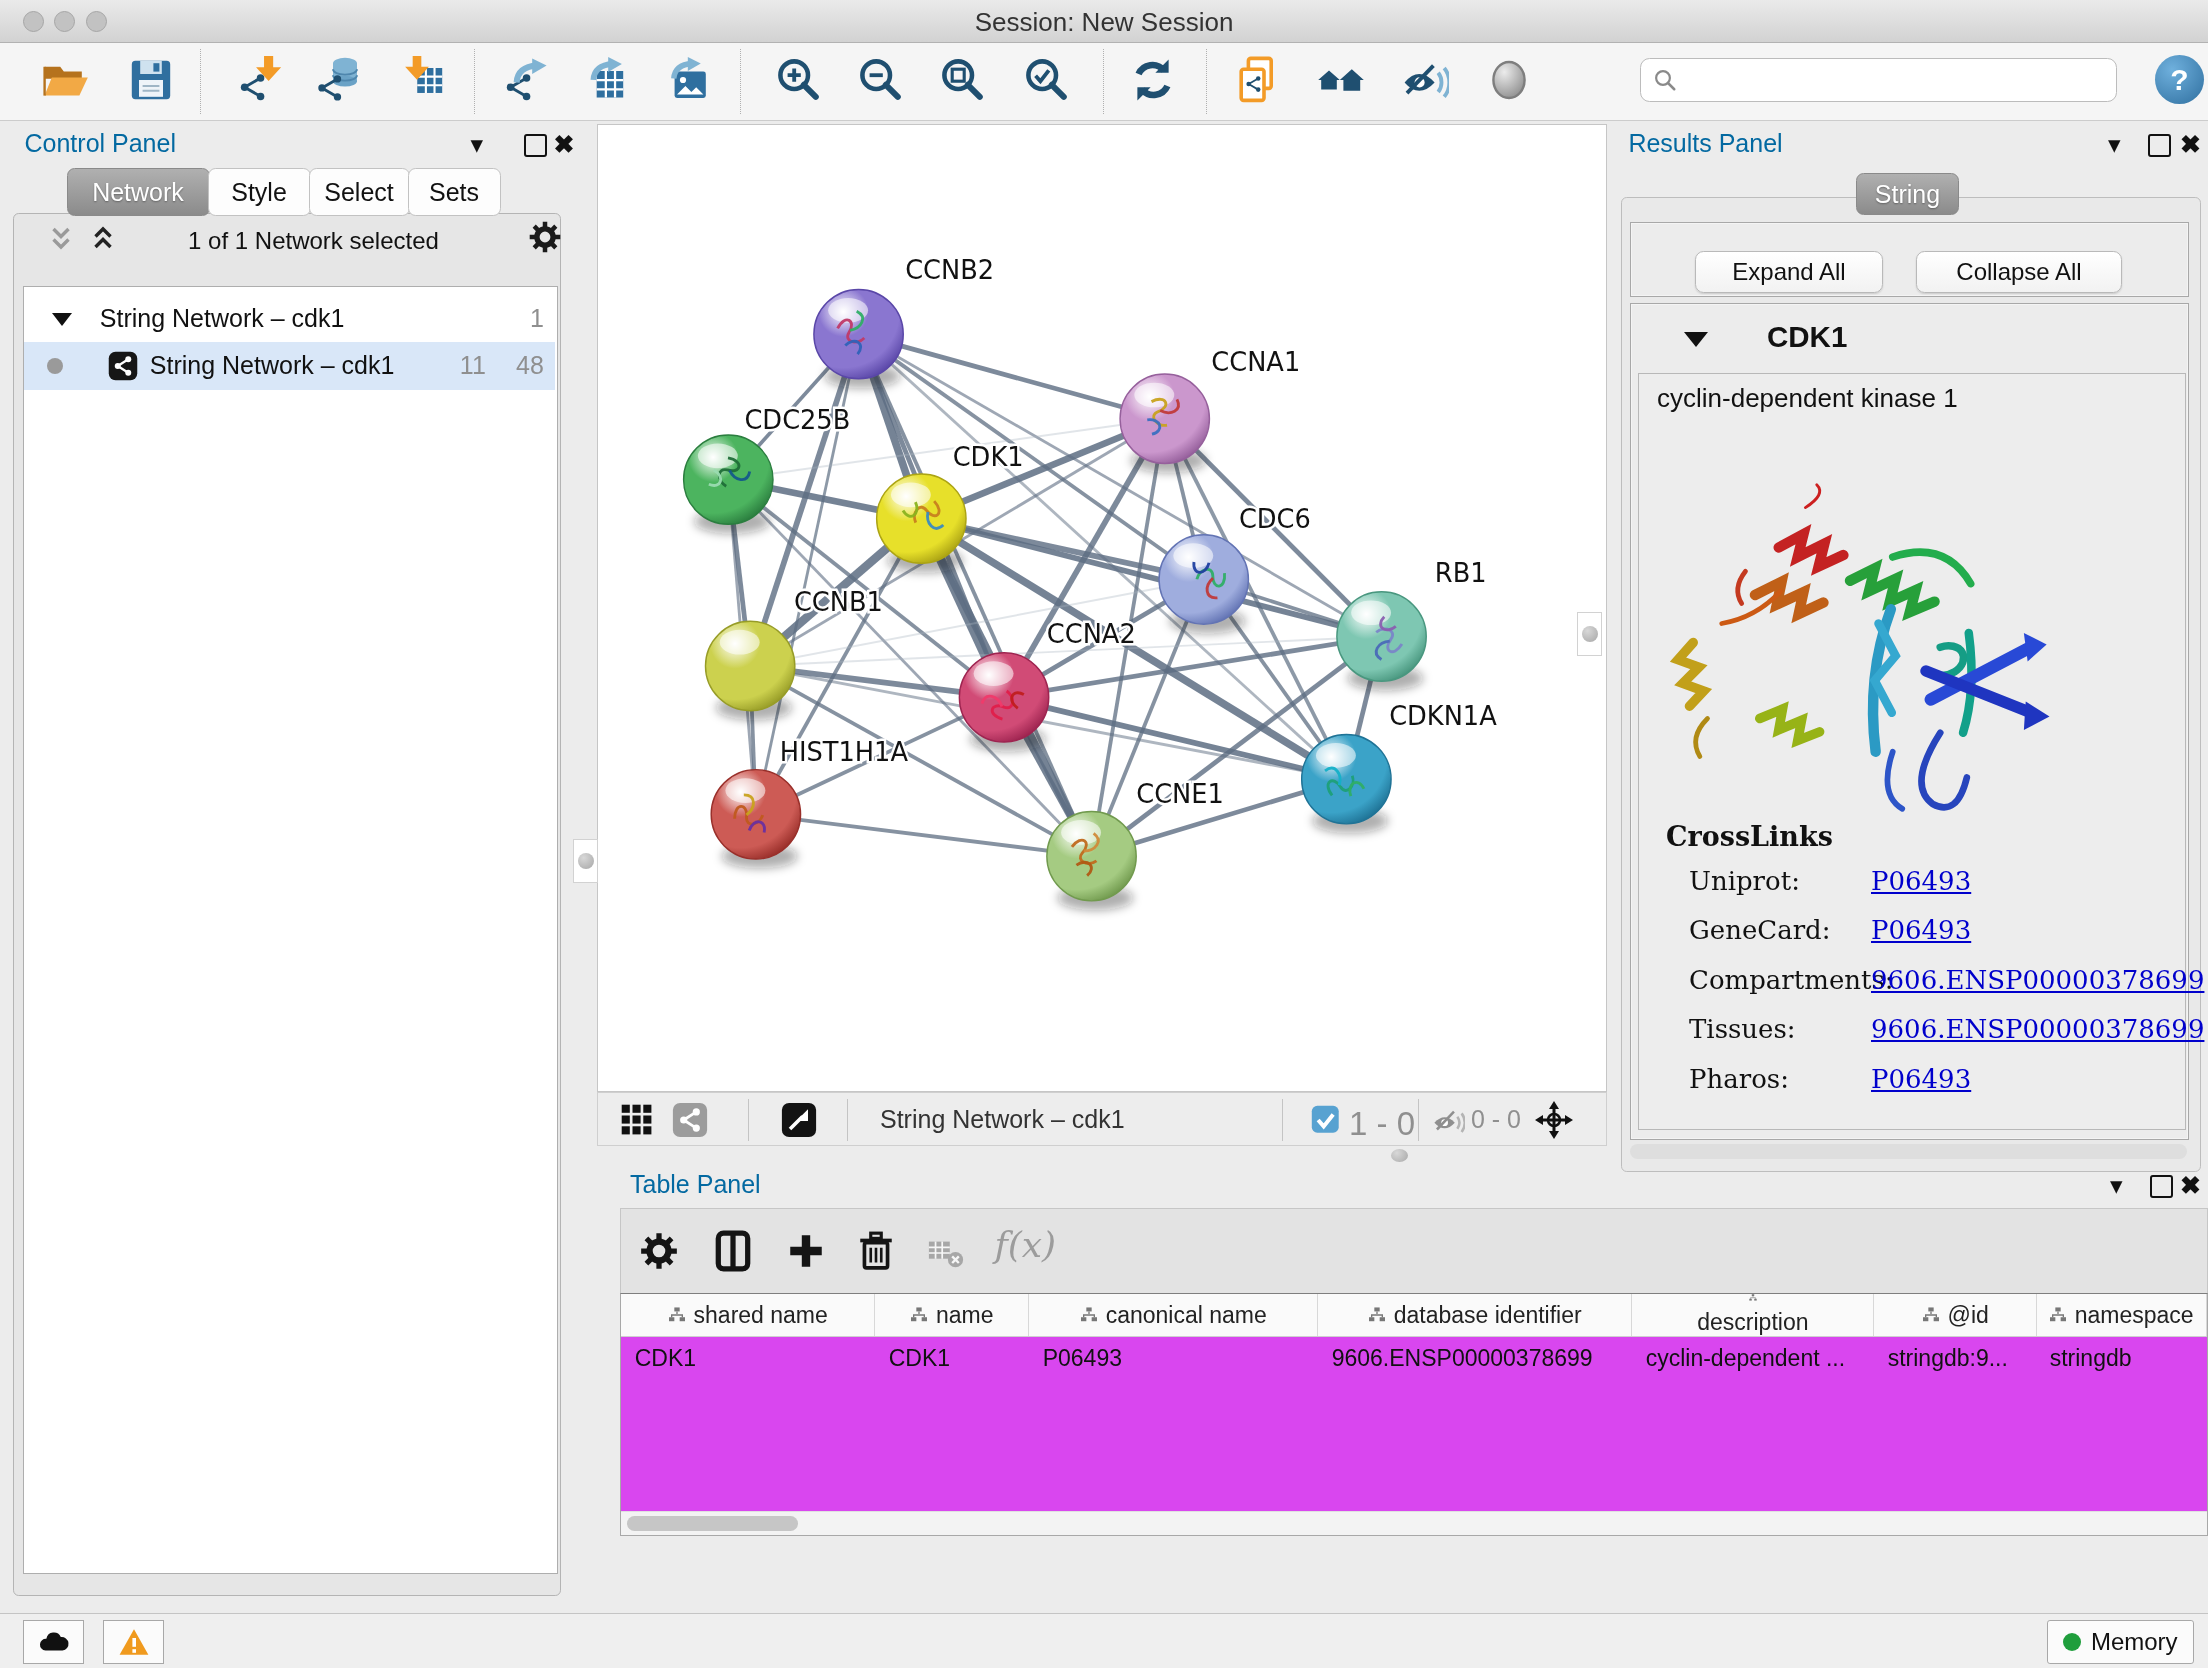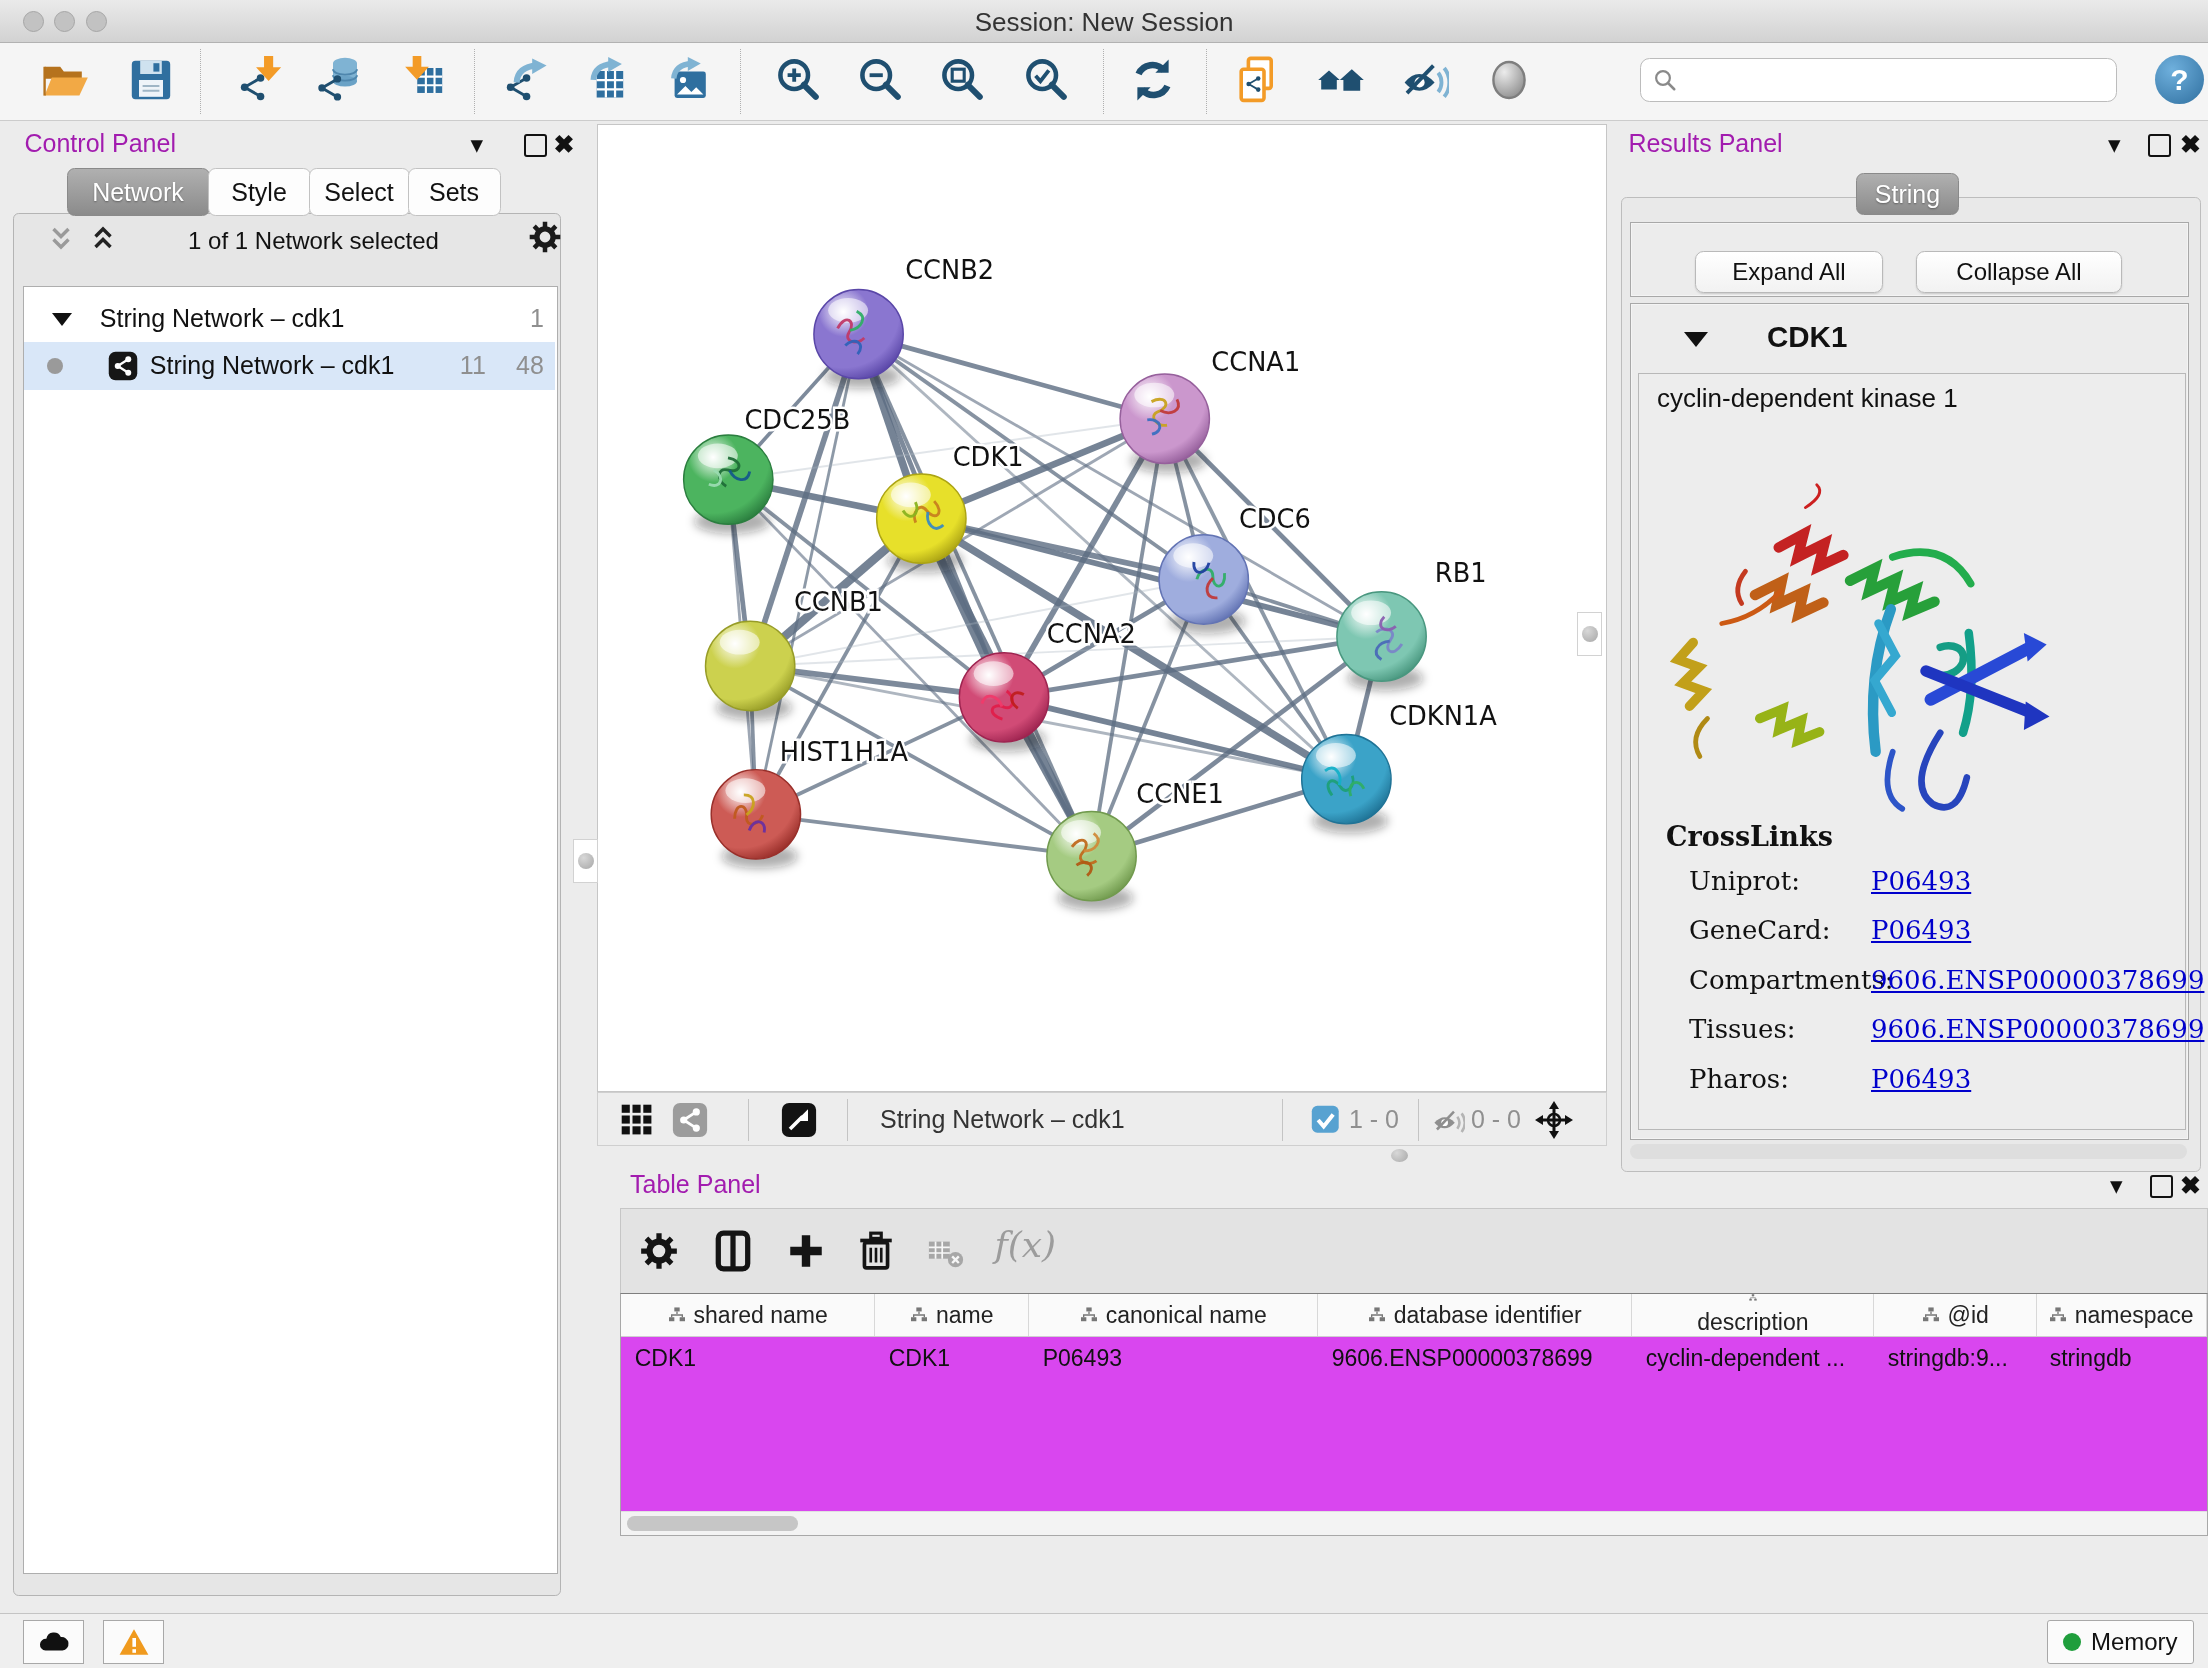--- a/index.html
+++ b/index.html
@@ -1,19 +1,19 @@
 <!DOCTYPE html>
 <html style="font-size:15px"><head>
 <meta charset="utf-8">
 <style>
   html,body{margin:0;padding:0;width:2208px;height:1668px;overflow:hidden;
     background:#ececec;font-family:"Liberation Sans",sans-serif;
     -webkit-font-smoothing:antialiased;}
   .abs{position:absolute;}
-  .panel-title{font-size:25px;color:#a21caf;}
+  .panel-title{font-size:25px;color:#0369a1;}
   .win-btn{font-size:25px;color:#111;line-height:1;}
   .bevel{border:1px solid #a8a8a8;box-shadow:inset 0 0 0 1px #f4f4f4;}
   .tab{border:1px solid #c2c2c2;background:#fdfdfd;color:#111;text-align:center;
     font-size:25px;border-radius:7.6px;display:flex;align-items:center;justify-content:center;}
   .tab.active{background:linear-gradient(#b0b0b0,#8b8b8b);color:#fff;border-color:#8a8a8a;
     text-shadow:0 1px 1.9px rgba(0,0,0,.35);}
   .btn{background:linear-gradient(#ffffff,#f2f2f2);border:1px solid #b9b9b9;border-radius:8.6px;
     font-size:24px;color:#111;display:flex;align-items:center;justify-content:center;
     box-shadow:0 1px 1.9px rgba(0,0,0,.15);}
   .gray-num{color:#8f8f8f;}
@@ -531,21 +531,21 @@
     <path d="M10,30 L24,16" stroke="#fff" stroke-width="4"></path>
       <path d="M30,8 v13 h-13 z" fill="#fff"></path>
   </svg>
   <div class="abs" style="left:249px;top:5.7px;height:42px;border-left:1px solid #c4c4c4;"></div>
   <span class="abs" style="left:282px;top:12.4px;font-size:25px;color:#333;">String Network – cdk1</span>
   <div class="abs" style="left:684px;top:5.7px;height:42px;border-left:1px solid #c4c4c4;"></div>
   <svg class="abs" style="left:713px;top:12.4px;" width="28.5" height="28.5" viewBox="0 0 36 36">
     <rect x="1" y="1" width="34" height="34" rx="7" fill="#57a2d1"></rect>
       <path d="M9,19 l7,8 12,-15" stroke="#fff" stroke-width="5" fill="none"></path>
   </svg>
-  <span class="abs gray-num" style="left:751px;top:12.4px;font-size:25px;">1 - 0</span>
+  <span class="abs gray-num" style="left:751px;top:12.4px;font-size:33px;">1 - 0</span>
   <div class="abs" style="left:820px;top:5.7px;height:42px;border-left:1px solid #c4c4c4;"></div>
   <svg class="abs" style="left:833px;top:10.5px;" width="34" height="34" viewBox="0 0 40 40">
     <path d="M4,22 q12,-13 24,0 q-12,13 -24,0z" fill="#8f8f8f"></path>
       <circle cx="16" cy="22" r="4" fill="#fff"></circle>
     <path d="M7,30 L27,9" stroke="#8f8f8f" stroke-width="3"></path>
     <path d="M31,15 a12,12 0 0 1 0,14 M36,11 a18,18 0 0 1 0,22" stroke="#b4b4b4" stroke-width="3" fill="none"></path>
   </svg>
   <span class="abs gray-num" style="left:873px;top:12.4px;font-size:25px;">0 - 0</span>
   <svg class="abs" style="left:936px;top:6.7px;" width="40" height="40" viewBox="0 0 40 40">
     <path d="M20,6 V34 M6,20 H34" stroke="#111" stroke-width="3"></path>

